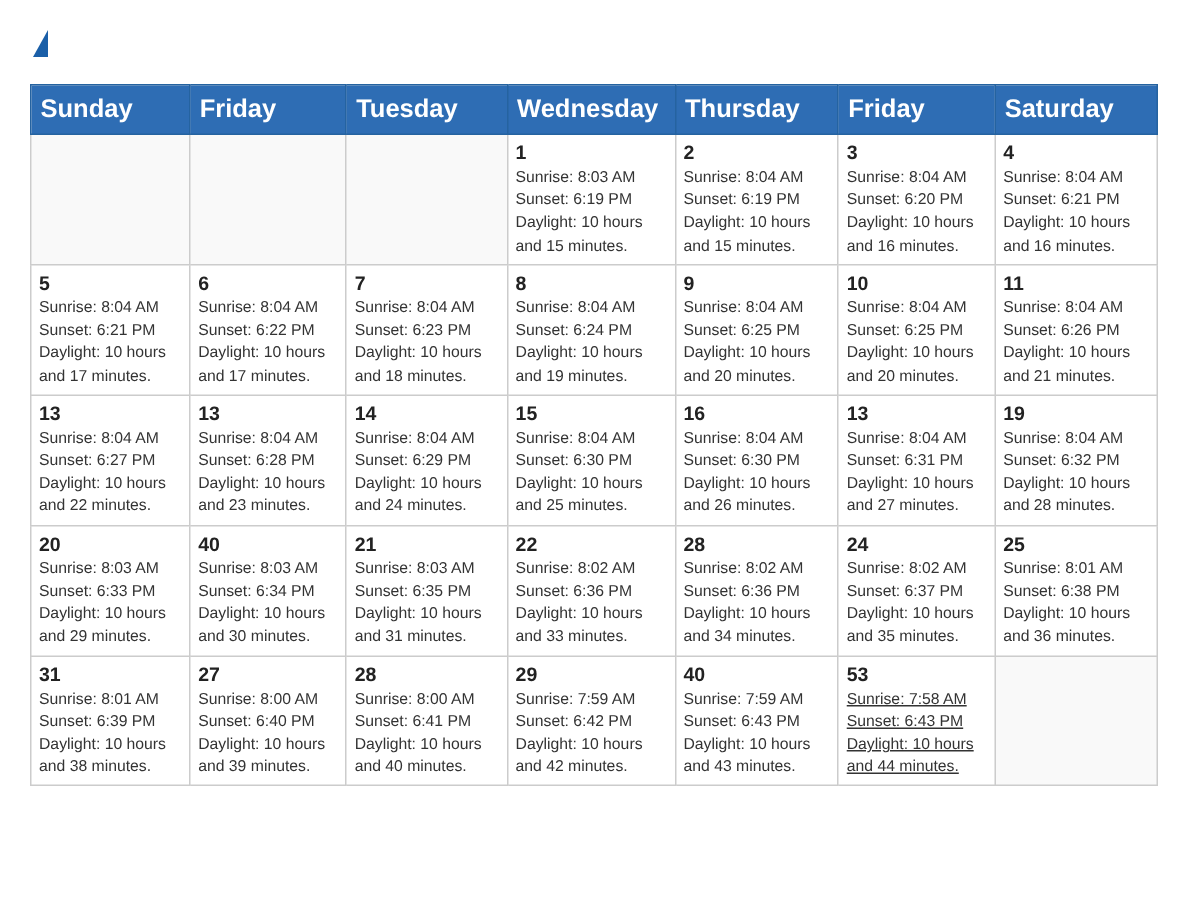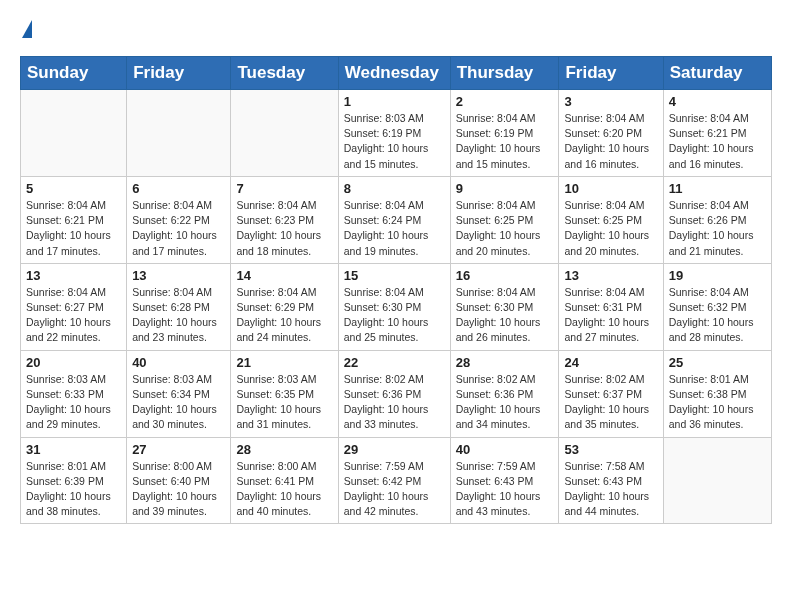--- a/index.html
+++ b/index.html
@@ -345,21 +345,21 @@
           </td>
           <td>
             <span class="day-num">40</span>
             <div class="day-info" style="white-space: pre-line;">Sunrise: 7:59 AM
 Sunset: 6:43 PM
 Daylight: 10 hours
 and 43 minutes.</div>
           </td>
           <td>
             <span class="day-num">53</span>
-            <div class="day-info" style="white-space: pre-line;">Sunrise: 7:58 AM
+            <div class="day-info" style="white-space: pre-line; text-decoration: underline;">Sunrise: 7:58 AM
 Sunset: 6:43 PM
 Daylight: 10 hours
 and 44 minutes.</div>
           </td>
           <td class="empty-cell"></td>
         </tr>
       </tbody>
   </table>
 </div>
 

